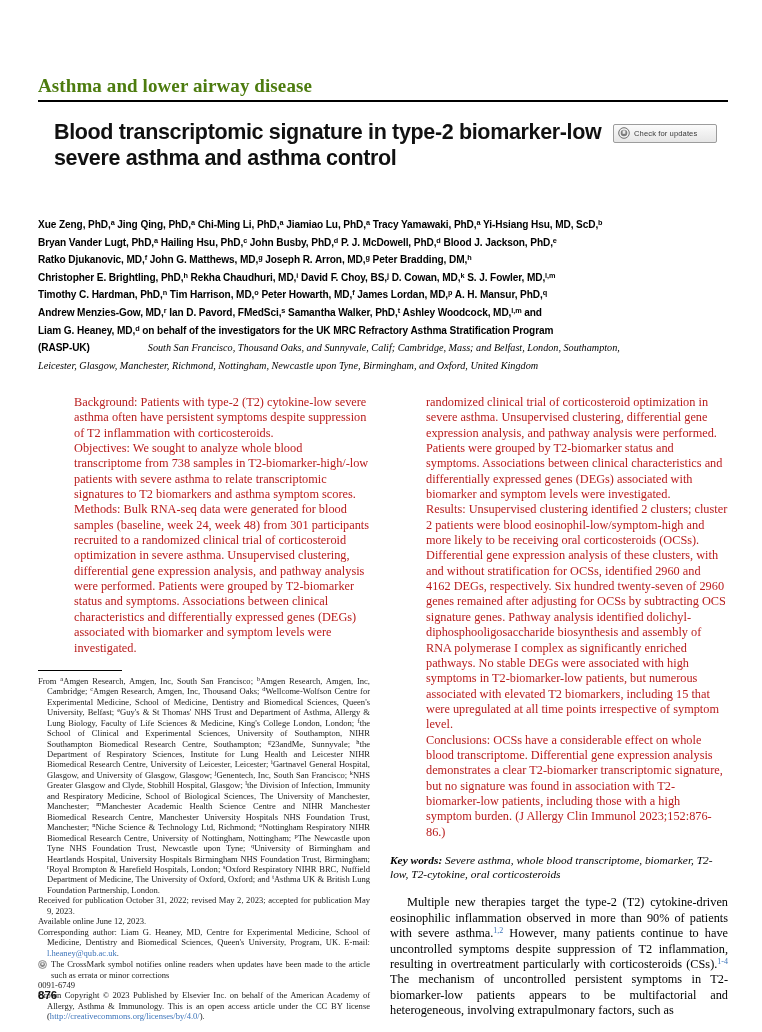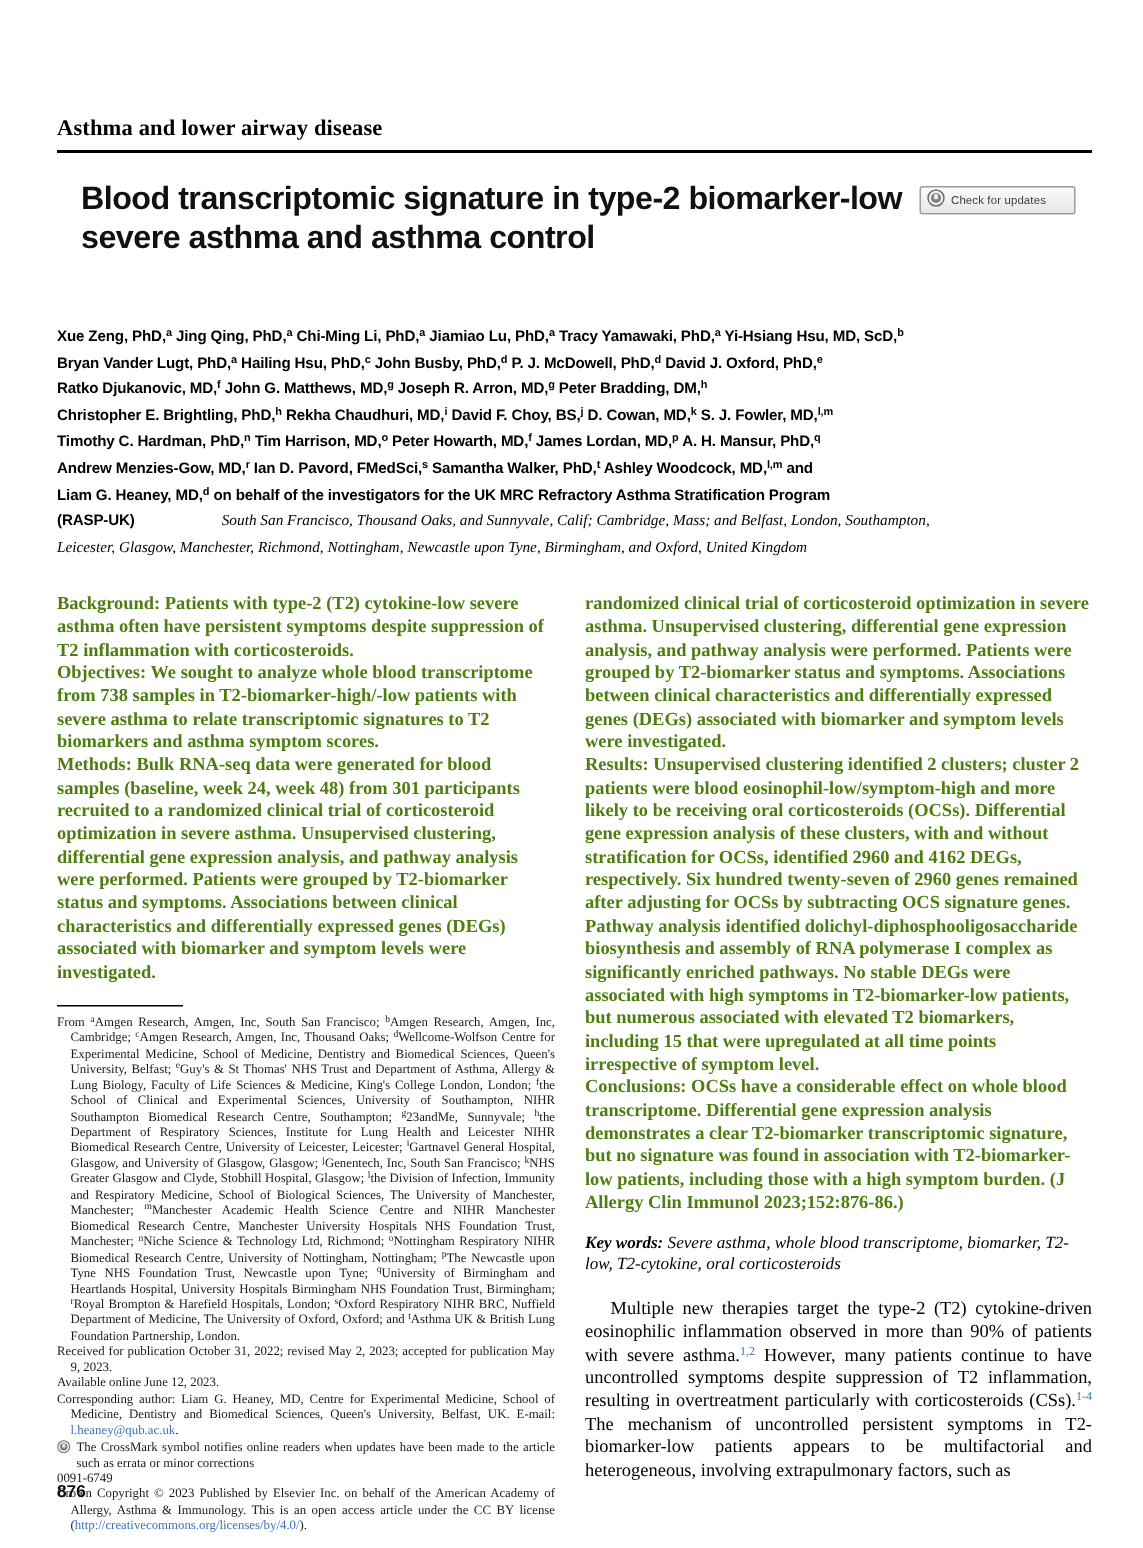--- a/index.html
+++ b/index.html
@@ -20,23 +20,23 @@
   
   .section-head {
     position: absolute;
     left: 38px;
     top: 76px;
     width: 690px;
   }
   .section-head .label {
     font-family: "Liberation Serif", serif;
     font-weight: bold;
-    font-size: 15px;
+    font-size: 19px;
     letter-spacing: 0.1px;
-    color: #000000;
+    color: #4d7c0f;
     line-height: 20px;
   }
   .section-head .rule {
     margin-top: 4px;
     border-top: 2.1px solid #000;
     width: 690px;
   }
 
   
   .title-block {
@@ -113,25 +113,26 @@
   }
   .col-right {
     position: absolute;
     left: 390px;
     top: 395px;
     width: 338px;
   }
 
   .abstract {
     font-family: "Liberation Serif", serif;
-    font-weight: bold;
+    font-weight: normal;
     font-size: 12.3px;
     line-height: 15.35px;
     text-align: left;
-    color: #4d7c0f;
+    color: #b91c1c;
+    margin-left: 36px;
   }
   .abstract p { margin: 0; }
 
   .keywords {
     margin-top: 13px;
     font-family: "Liberation Serif", serif;
     font-style: italic;
     font-size: 11.4px;
     line-height: 14.2px;
   }
@@ -210,21 +211,21 @@
         <circle cx="6" cy="6" r="5.3" fill="#f2f2f2" stroke="#6f6f6f" stroke-width="1"></circle>
         <circle cx="6" cy="6" r="3.3" fill="#7d7d7d"></circle>
         <rect x="4.6" y="3.4" width="2.8" height="3.4" fill="#e9e9e9"></rect>
       </svg>
     </span>
     <span class="cm-text">Check for updates</span>
   </div>
 
   <div class="authors">
     <div><span>Xue Zeng, PhD,</span><sup>a</sup> <span>Jing Qing, PhD,</span><sup>a</sup> <span>Chi-Ming Li, PhD,</span><sup>a</sup> <span>Jiamiao Lu, PhD,</span><sup>a</sup> <span>Tracy Yamawaki, PhD,</span><sup>a</sup> <span>Yi-Hsiang Hsu, MD, ScD,</span><sup>b</sup></div>
-    <div><span>Bryan Vander Lugt, PhD,</span><sup>a</sup> <span>Hailing Hsu, PhD,</span><sup>c</sup> <span>John Busby, PhD,</span><sup>d</sup> <span>P. J. McDowell, PhD,</span><sup>d</sup> <span>David J. Oxford, PhD,</span><sup>e</sup></div>
+    <div><span>Bryan Vander Lugt, PhD,</span><sup>a</sup> <span>Hailing Hsu, PhD,</span><sup>c</sup> <span>John Busby, PhD,</span><sup>d</sup> <span>P. J. McDowell, PhD,</span><sup>d</sup> <span>Blood J. Jackson, PhD,</span><sup>e</sup></div>
     <div><span>Ratko Djukanovic, MD,</span><sup>f</sup> <span>John G. Matthews, MD,</span><sup>g</sup> <span>Joseph R. Arron, MD,</span><sup>g</sup> <span>Peter Bradding, DM,</span><sup>h</sup></div>
     <div><span>Christopher E. Brightling, PhD,</span><sup>h</sup> <span>Rekha Chaudhuri, MD,</span><sup>i</sup> <span>David F. Choy, BS,</span><sup>j</sup> <span>D. Cowan, MD,</span><sup>k</sup> <span>S. J. Fowler, MD,</span><sup>l,m</sup></div>
     <div><span>Timothy C. Hardman, PhD,</span><sup>n</sup> <span>Tim Harrison, MD,</span><sup>o</sup> <span>Peter Howarth, MD,</span><sup>f</sup> <span>James Lordan, MD,</span><sup>p</sup> <span>A. H. Mansur, PhD,</span><sup>q</sup></div>
     <div><span>Andrew Menzies-Gow, MD,</span><sup>r</sup> <span>Ian D. Pavord, FMedSci,</span><sup>s</sup> <span>Samantha Walker, PhD,</span><sup>t</sup> <span>Ashley Woodcock, MD,</span><sup>l,m</sup> and</div>
     <div><span>Liam G. Heaney, MD,</span><sup>d</sup> on behalf of the investigators for the UK MRC Refractory Asthma Stratification Program</div>
     <div><span>(RASP-UK)</span><span class="places-indent"></span><span class="places">South San Francisco, Thousand Oaks, and Sunnyvale, Calif; Cambridge, Mass; and Belfast, London, Southampton,</span></div>
     <div class="places">Leicester, Glasgow, Manchester, Richmond, Nottingham, Newcastle upon Tyne, Birmingham, and Oxford, United Kingdom</div>
   </div>
 
   <div class="col-left">
@@ -233,21 +234,21 @@
       <p><span>Objectives:</span><span> We sought to analyze whole blood transcriptome from 738 samples in T2-biomarker-high/-low patients with severe asthma to relate transcriptomic signatures to T2 biomarkers and asthma symptom scores.</span></p>
       <p><span>Methods:</span><span> Bulk RNA-seq data were generated for blood samples (baseline, week 24, week 48) from 301 participants recruited to a randomized clinical trial of corticosteroid optimization in severe asthma. Unsupervised clustering, differential gene expression analysis, and pathway analysis were performed. Patients were grouped by T2-biomarker status and symptoms. Associations between clinical characteristics and differentially expressed genes (DEGs) associated with biomarker and symptom levels were investigated.</span></p>
     </div>
 
     <div class="footnote-rule"></div>
 
     <div class="footnotes">
       <p><span>From </span><sup>a</sup>Amgen Research, Amgen, Inc, South San Francisco; <sup>b</sup>Amgen Research, Amgen, Inc, Cambridge; <sup>c</sup>Amgen Research, Amgen, Inc, Thousand Oaks; <sup>d</sup>Wellcome-Wolfson Centre for Experimental Medicine, School of Medicine, Dentistry and Biomedical Sciences, Queen's University, Belfast; <sup>e</sup>Guy's &amp; St Thomas' NHS Trust and Department of Asthma, Allergy &amp; Lung Biology, Faculty of Life Sciences &amp; Medicine, King's College London, London; <sup>f</sup>the School of Clinical and Experimental Sciences, University of Southampton, NIHR Southampton Biomedical Research Centre, Southampton; <sup>g</sup>23andMe, Sunnyvale; <sup>h</sup>the Department of Respiratory Sciences, Institute for Lung Health and Leicester NIHR Biomedical Research Centre, University of Leicester, Leicester; <sup>i</sup>Gartnavel General Hospital, Glasgow, and University of Glasgow, Glasgow; <sup>j</sup>Genentech, Inc, South San Francisco; <sup>k</sup>NHS Greater Glasgow and Clyde, Stobhill Hospital, Glasgow; <sup>l</sup>the Division of Infection, Immunity and Respiratory Medicine, School of Biological Sciences, The University of Manchester, Manchester; <sup>m</sup>Manchester Academic Health Science Centre and NIHR Manchester Biomedical Research Centre, Manchester University Hospitals NHS Foundation Trust, Manchester; <sup>n</sup>Niche Science &amp; Technology Ltd, Richmond; <sup>o</sup>Nottingham Respiratory NIHR Biomedical Research Centre, University of Nottingham, Nottingham; <sup>p</sup>The Newcastle upon Tyne NHS Foundation Trust, Newcastle upon Tyne; <sup>q</sup>University of Birmingham and Heartlands Hospital, University Hospitals Birmingham NHS Foundation Trust, Birmingham; <sup>r</sup>Royal Brompton &amp; Harefield Hospitals, London; <sup>s</sup>Oxford Respiratory NIHR BRC, Nuffield Department of Medicine, The University of Oxford, Oxford; and <sup>t</sup>Asthma UK &amp; British Lung Foundation Partnership, London.</p>
       <p>Received for publication October 31, 2022; revised May 2, 2023; accepted for publication May 9, 2023.</p>
       <p>Available online June 12, 2023.</p>
-      <p><span>Corresponding author: Liam G. Heaney, MD, Centre for Experimental Medicine, School of Medicine, Dentistry and Biomedical Sciences, Queen's University, Belfast, UK. E-mail: </span><span class="lnk">l.heaney@qub.ac.uk</span><span>.</span></p>
+      <p><span>Corresponding author: Liam G. Heaney, MD, Centre for Experimental Medicine, School of Medicine, Dentistry and Biomedical Sciences, Queen's University, Program, UK. E-mail: </span><span class="lnk">l.heaney@qub.ac.uk</span><span>.</span></p>
       <div class="crossmark-note">
         <span class="cm-sm">
           <svg width="9" height="9" viewBox="0 0 12 12">
             <circle cx="6" cy="6" r="5.3" fill="#f2f2f2" stroke="#6f6f6f" stroke-width="1"></circle>
             <circle cx="6" cy="6" r="3.3" fill="#7d7d7d"></circle>
             <rect x="4.6" y="3.4" width="2.8" height="3.4" fill="#e9e9e9"></rect>
           </svg>
         </span>
         <span class="cm-note-text">The CrossMark symbol notifies online readers when updates have been made to the article such as errata or minor corrections</span>
       </div>

